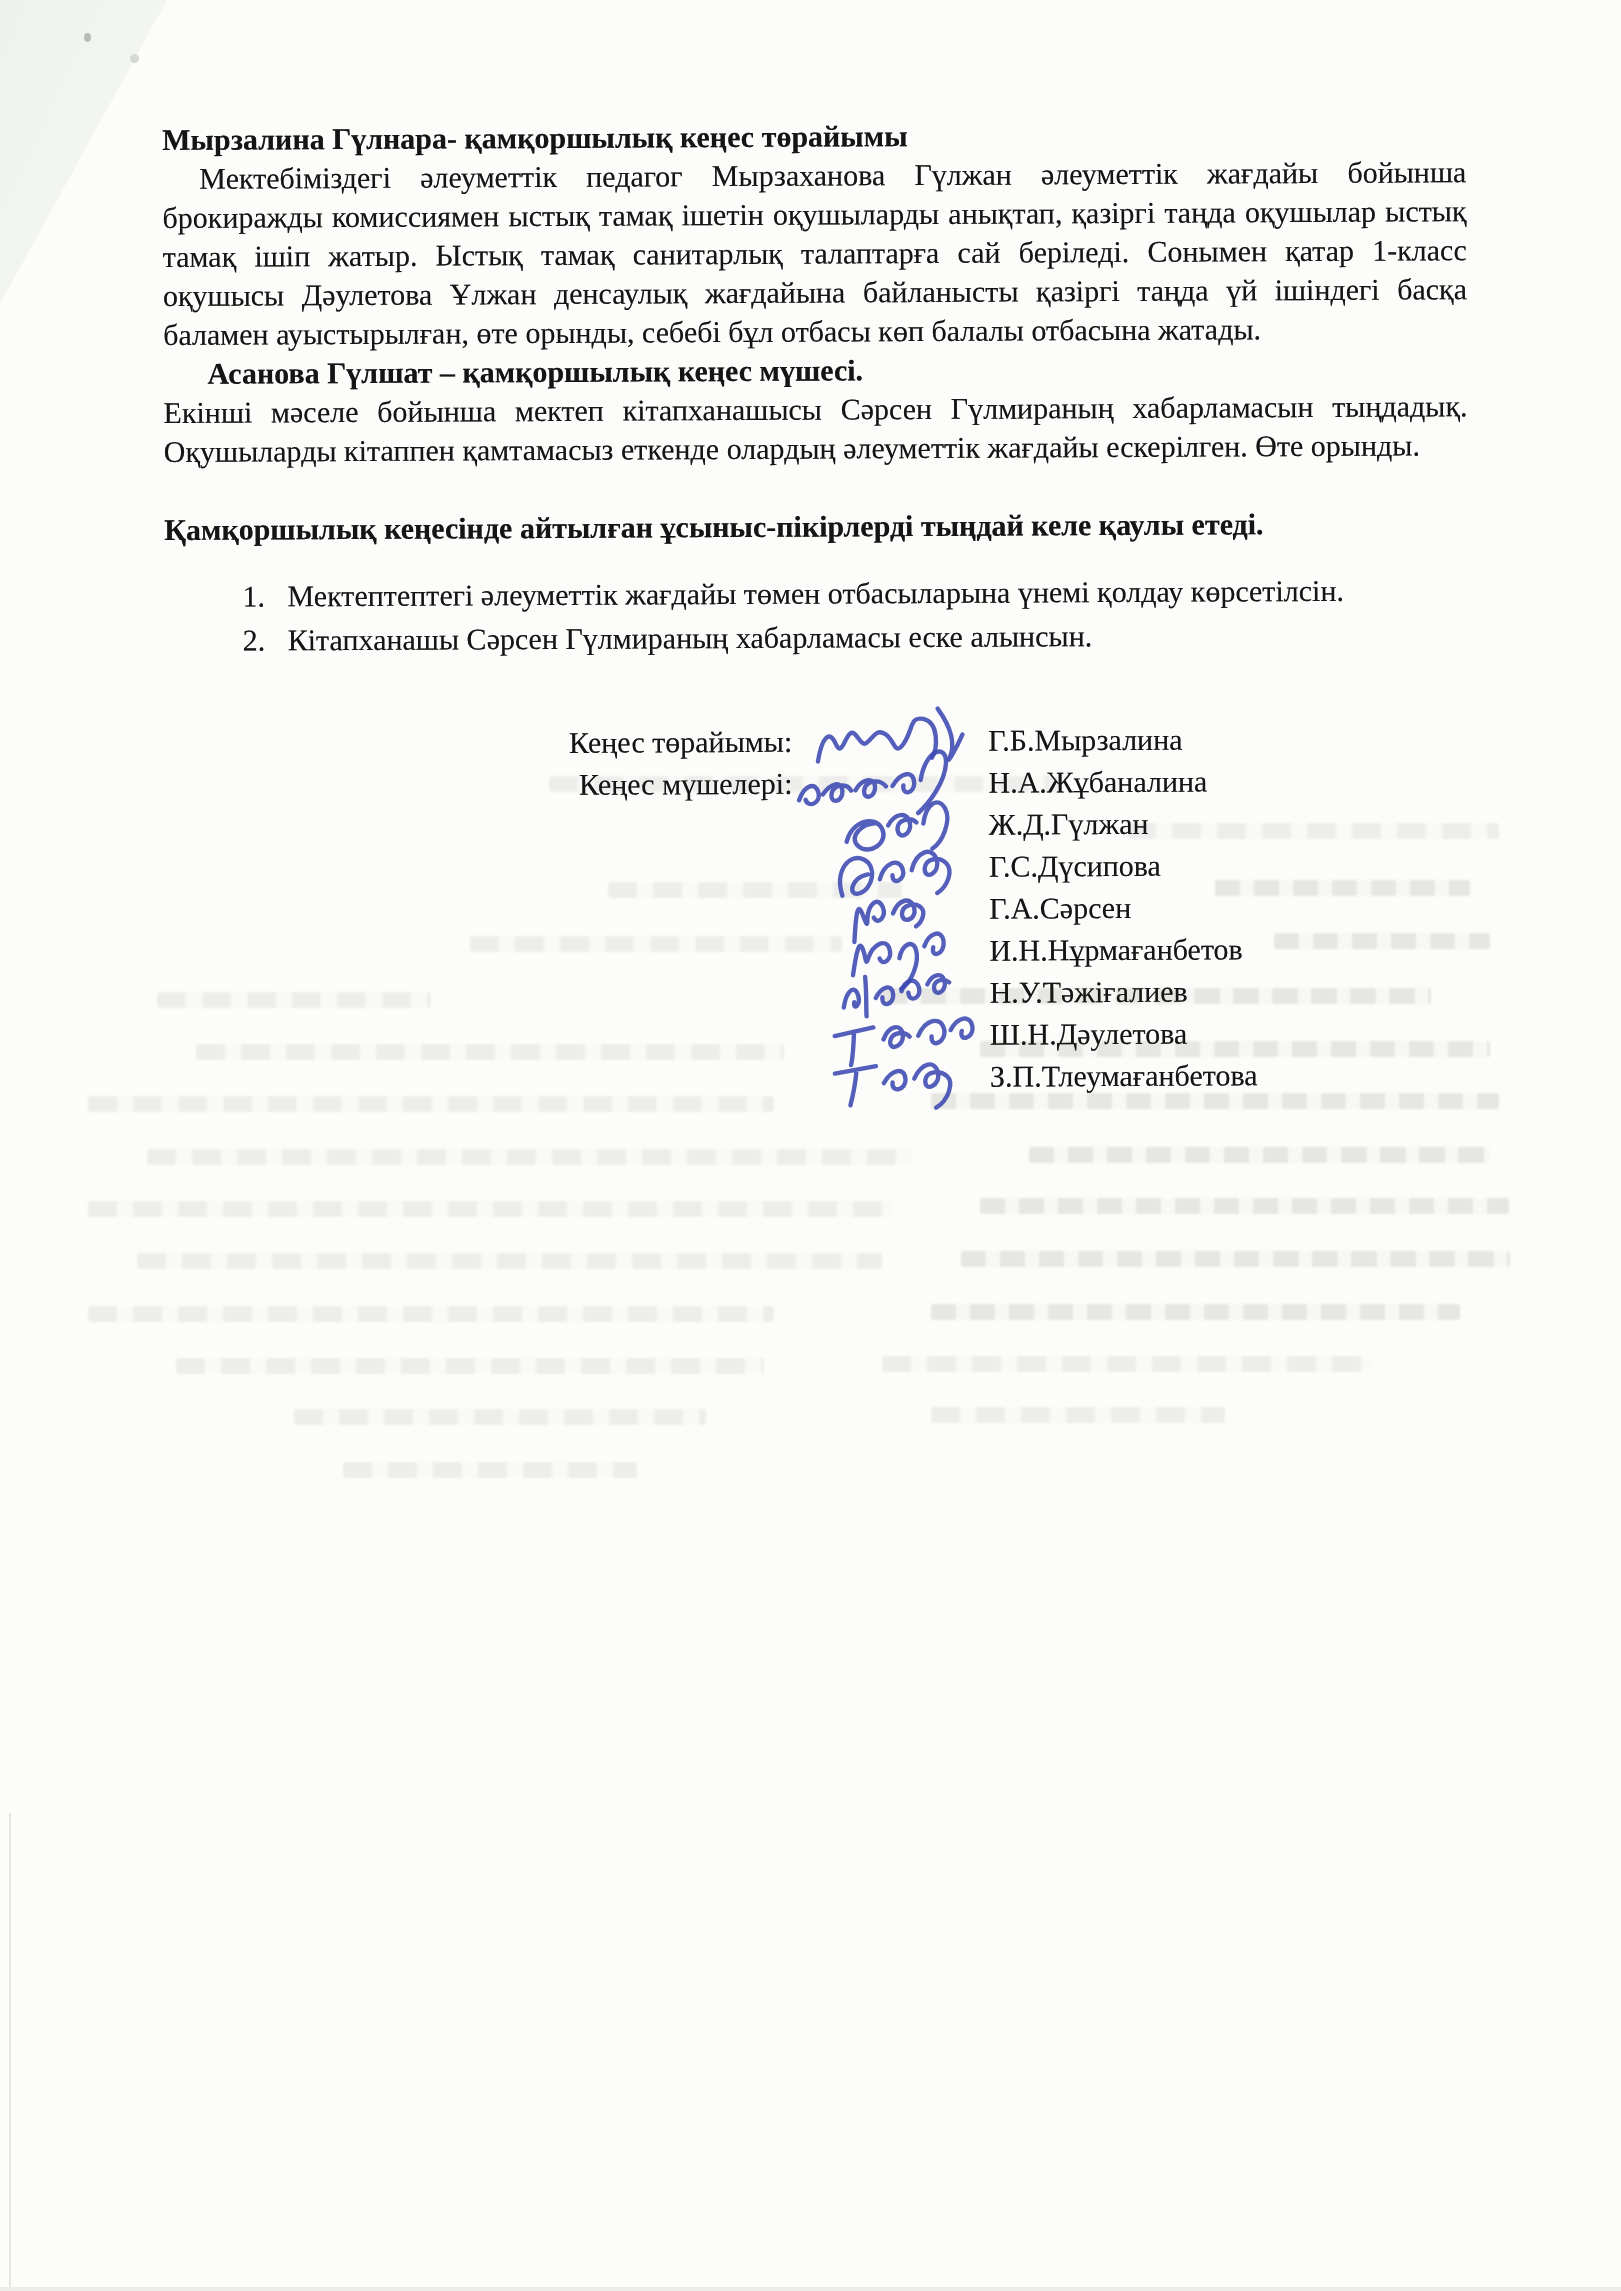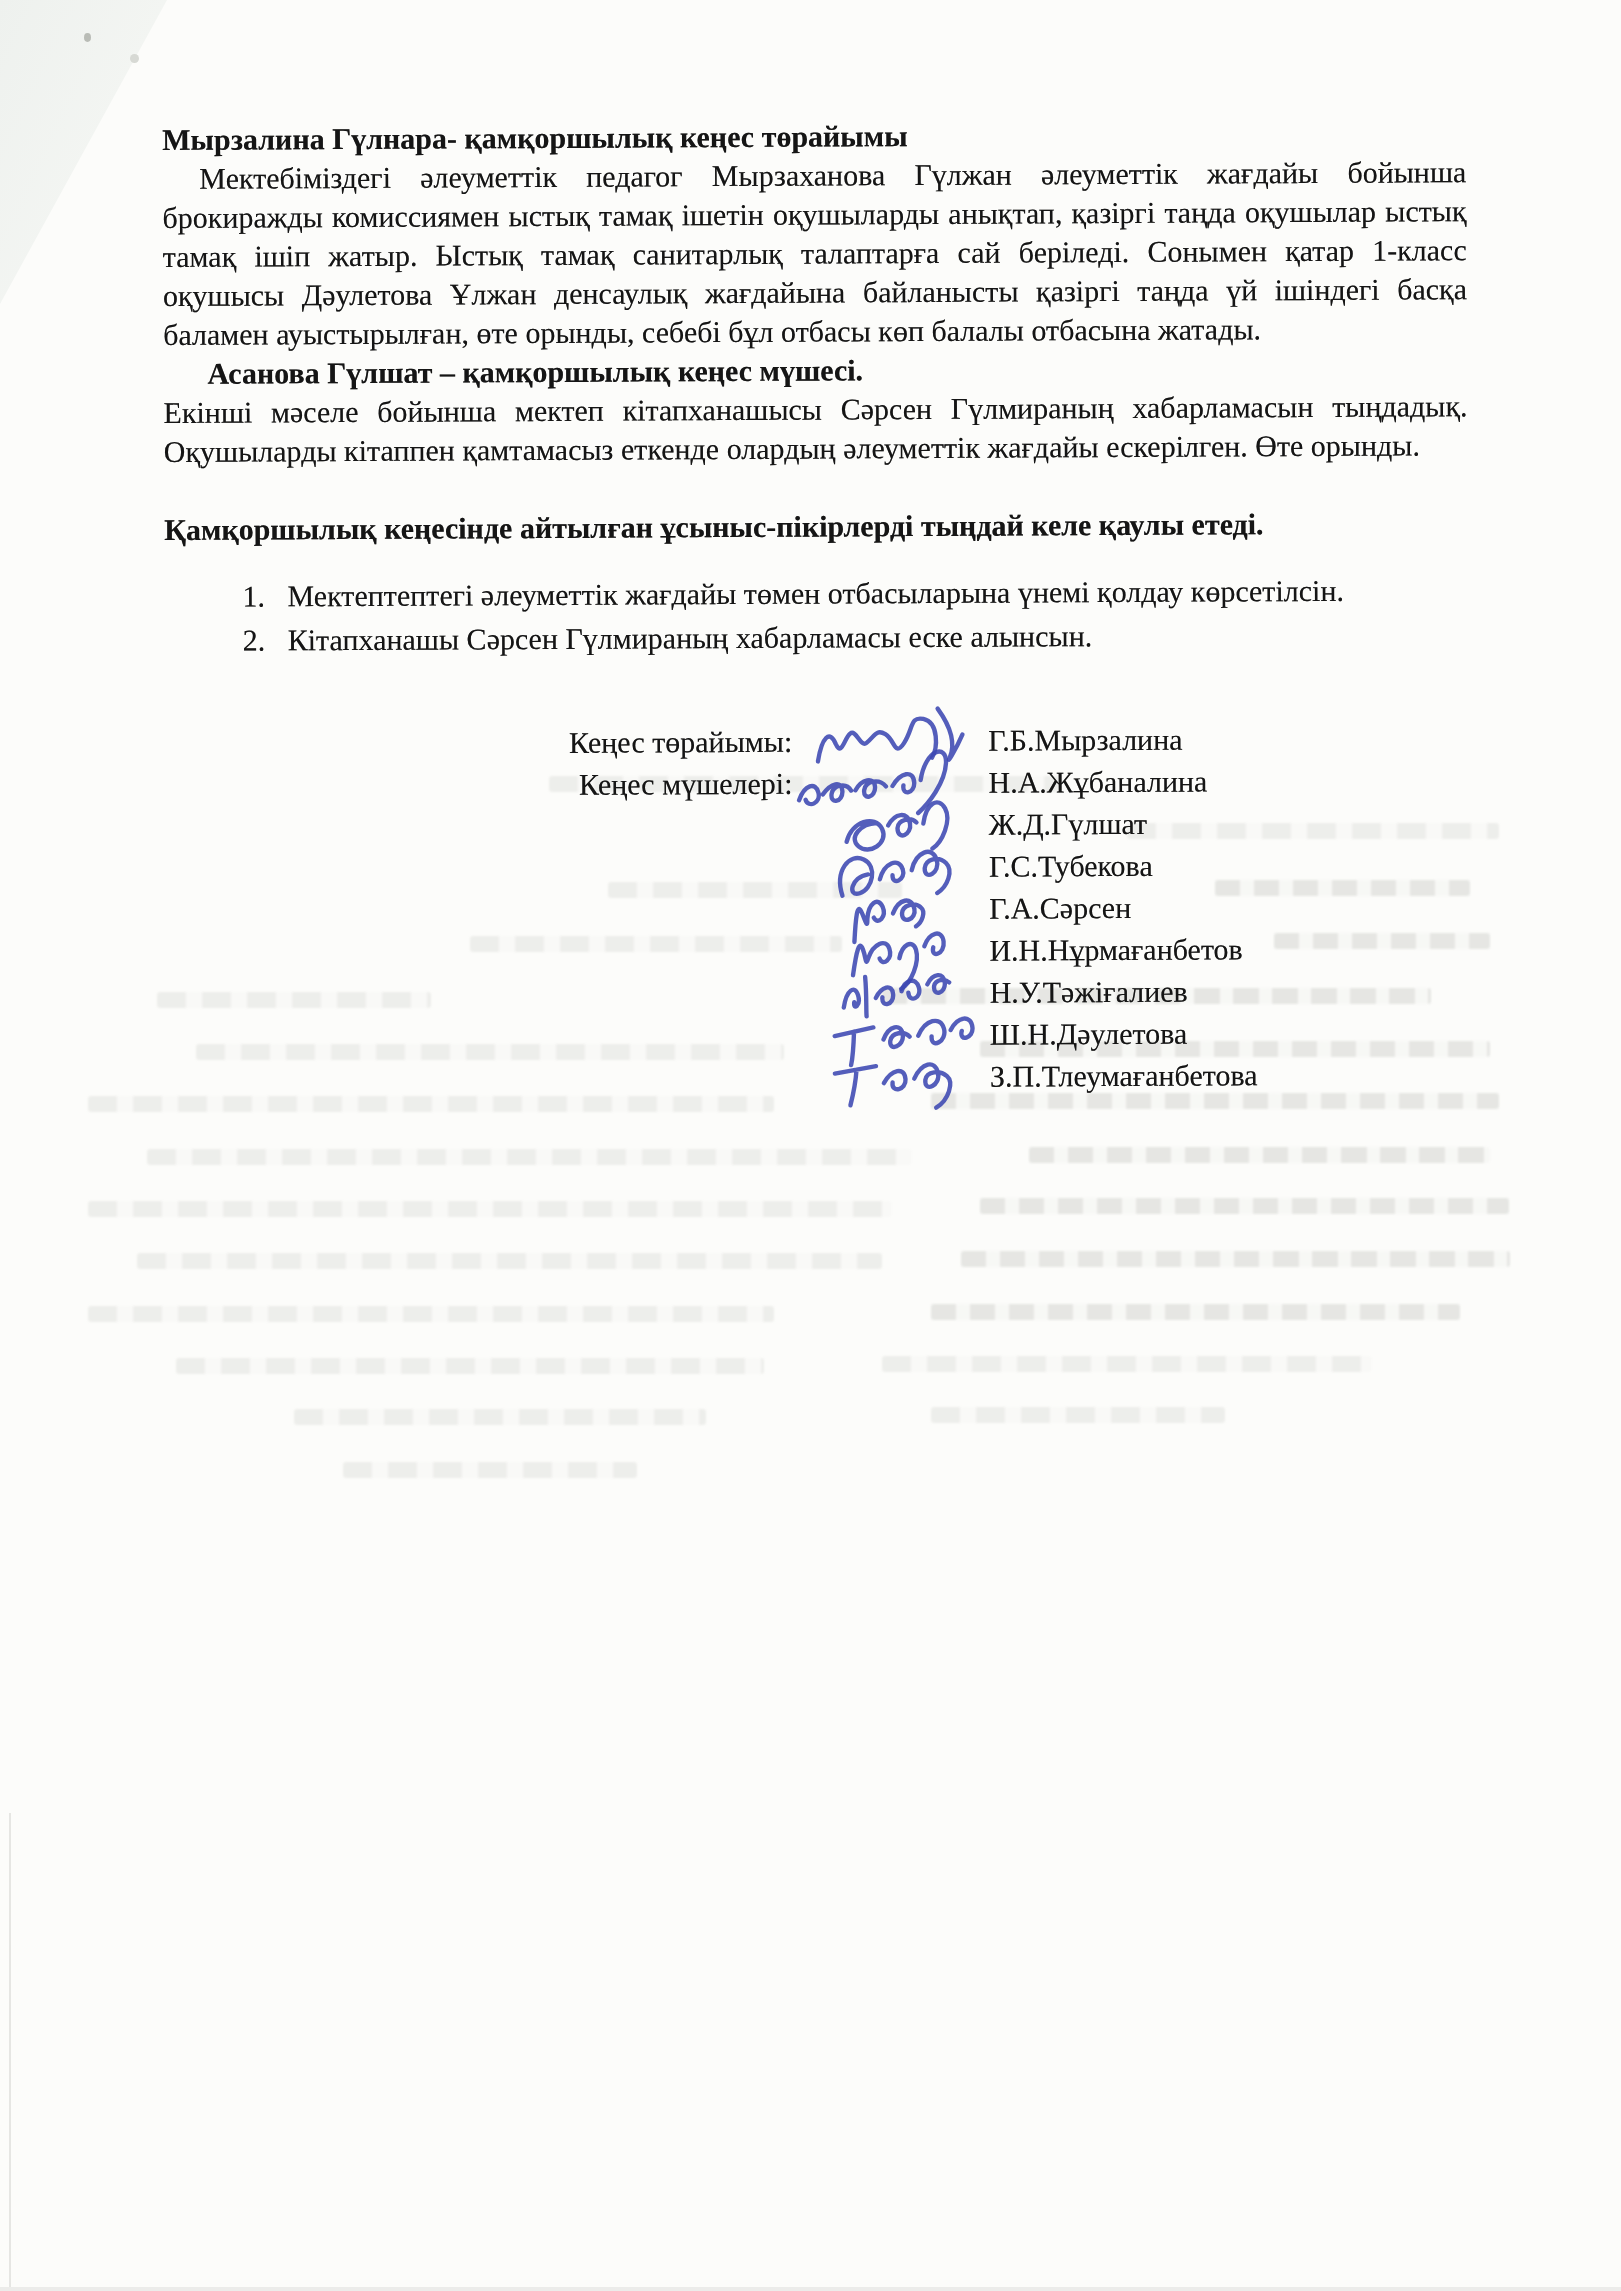--- a/index.html
+++ b/index.html
@@ -132,29 +132,29 @@
           <path d="M4,52 C10,38 20,36 22,46 C24,56 12,60 10,52 M26,48 C34,38 44,36 44,46 C44,56 32,58 34,48 C36,40 48,38 52,46 M56,46 C62,36 74,34 74,44 C74,54 62,56 64,46 C66,38 78,36 84,44 M90,44 C98,32 110,30 110,42 C110,52 98,54 100,44 M116,40 C122,12 142,8 140,26 C138,44 122,62 112,70" stroke="#3c48b2"></path>
         </svg>
         <span class="sig-name">Н.А.Жұбаналина</span>
       </div>
 
       <div class="sig-row r3">
         <span class="sig-label"></span>
         <svg class="sig-ink" viewBox="0 0 170 80">
           <path d="M10,48 C18,30 40,28 44,42 C48,56 28,64 20,54 C12,44 26,34 40,36 M50,40 C58,30 70,30 70,42 C70,52 56,56 58,44 C60,36 72,36 76,42 M82,44 C88,26 100,22 104,34 C108,46 96,64 86,68" stroke="#3c48b2"></path>
         </svg>
-        <span class="sig-name">Ж.Д.Гүлшат</span>
+        <span class="sig-name">Ж.Д.Гүлжан</span>
       </div>
 
       <div class="sig-row r4">
         <span class="sig-label"></span>
         <svg class="sig-ink" viewBox="0 0 170 80">
           <path d="M12,60 C8,36 24,22 36,30 C48,38 40,58 28,60 C16,62 22,44 38,44 M48,50 C54,36 68,32 70,44 C72,54 58,58 60,48 M78,46 C84,30 100,26 102,40 C104,52 88,58 90,46 C92,38 104,36 110,44 C116,52 108,66 98,70" stroke="#3c48b2"></path>
         </svg>
-        <span class="sig-name">Г.С.Тубекова</span>
+        <span class="sig-name">Г.С.Дүсипова</span>
       </div>
 
       <div class="sig-row r5">
         <span class="sig-label"></span>
         <svg class="sig-ink" viewBox="0 0 170 80">
           <path d="M10,62 C16,40 20,28 22,36 C24,44 24,54 26,44 C30,30 40,26 42,36 C44,46 34,52 32,44 M50,44 C58,32 70,32 70,44 C70,54 56,56 58,46 C60,38 72,38 76,44 C80,49 74,58 68,60" stroke="#3c48b2"></path>
         </svg>
         <span class="sig-name">Г.А.Сәрсен</span>
       </div>
 

